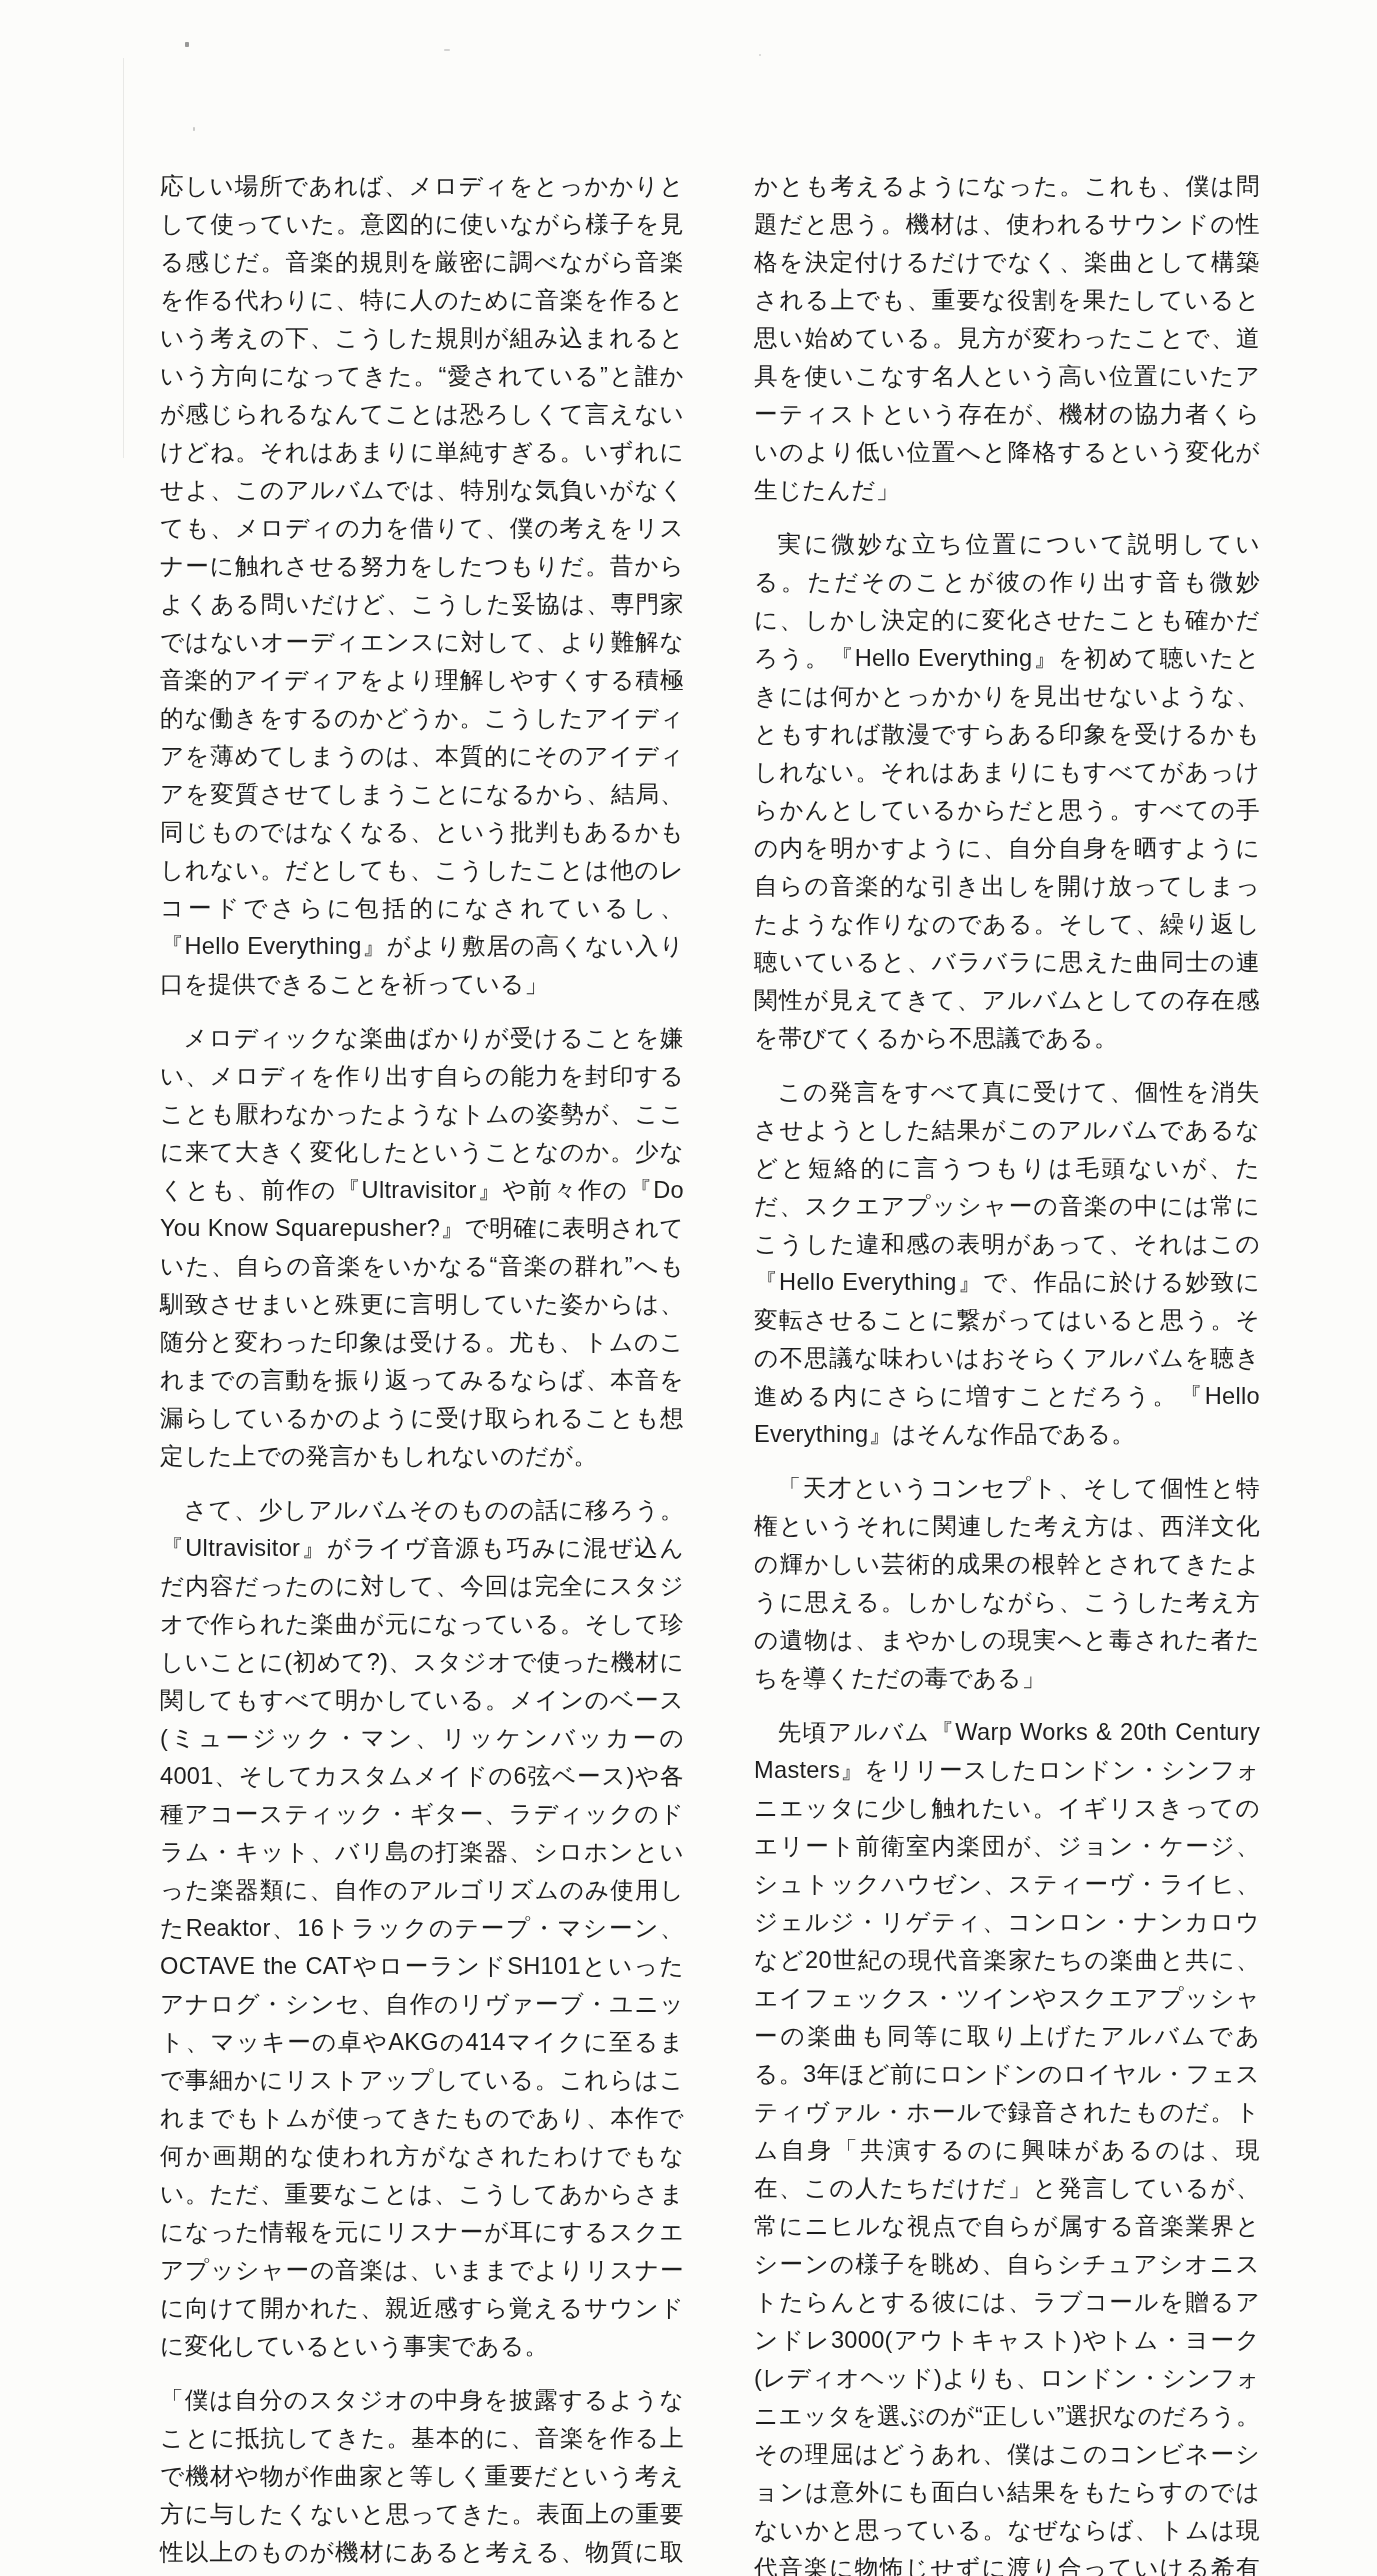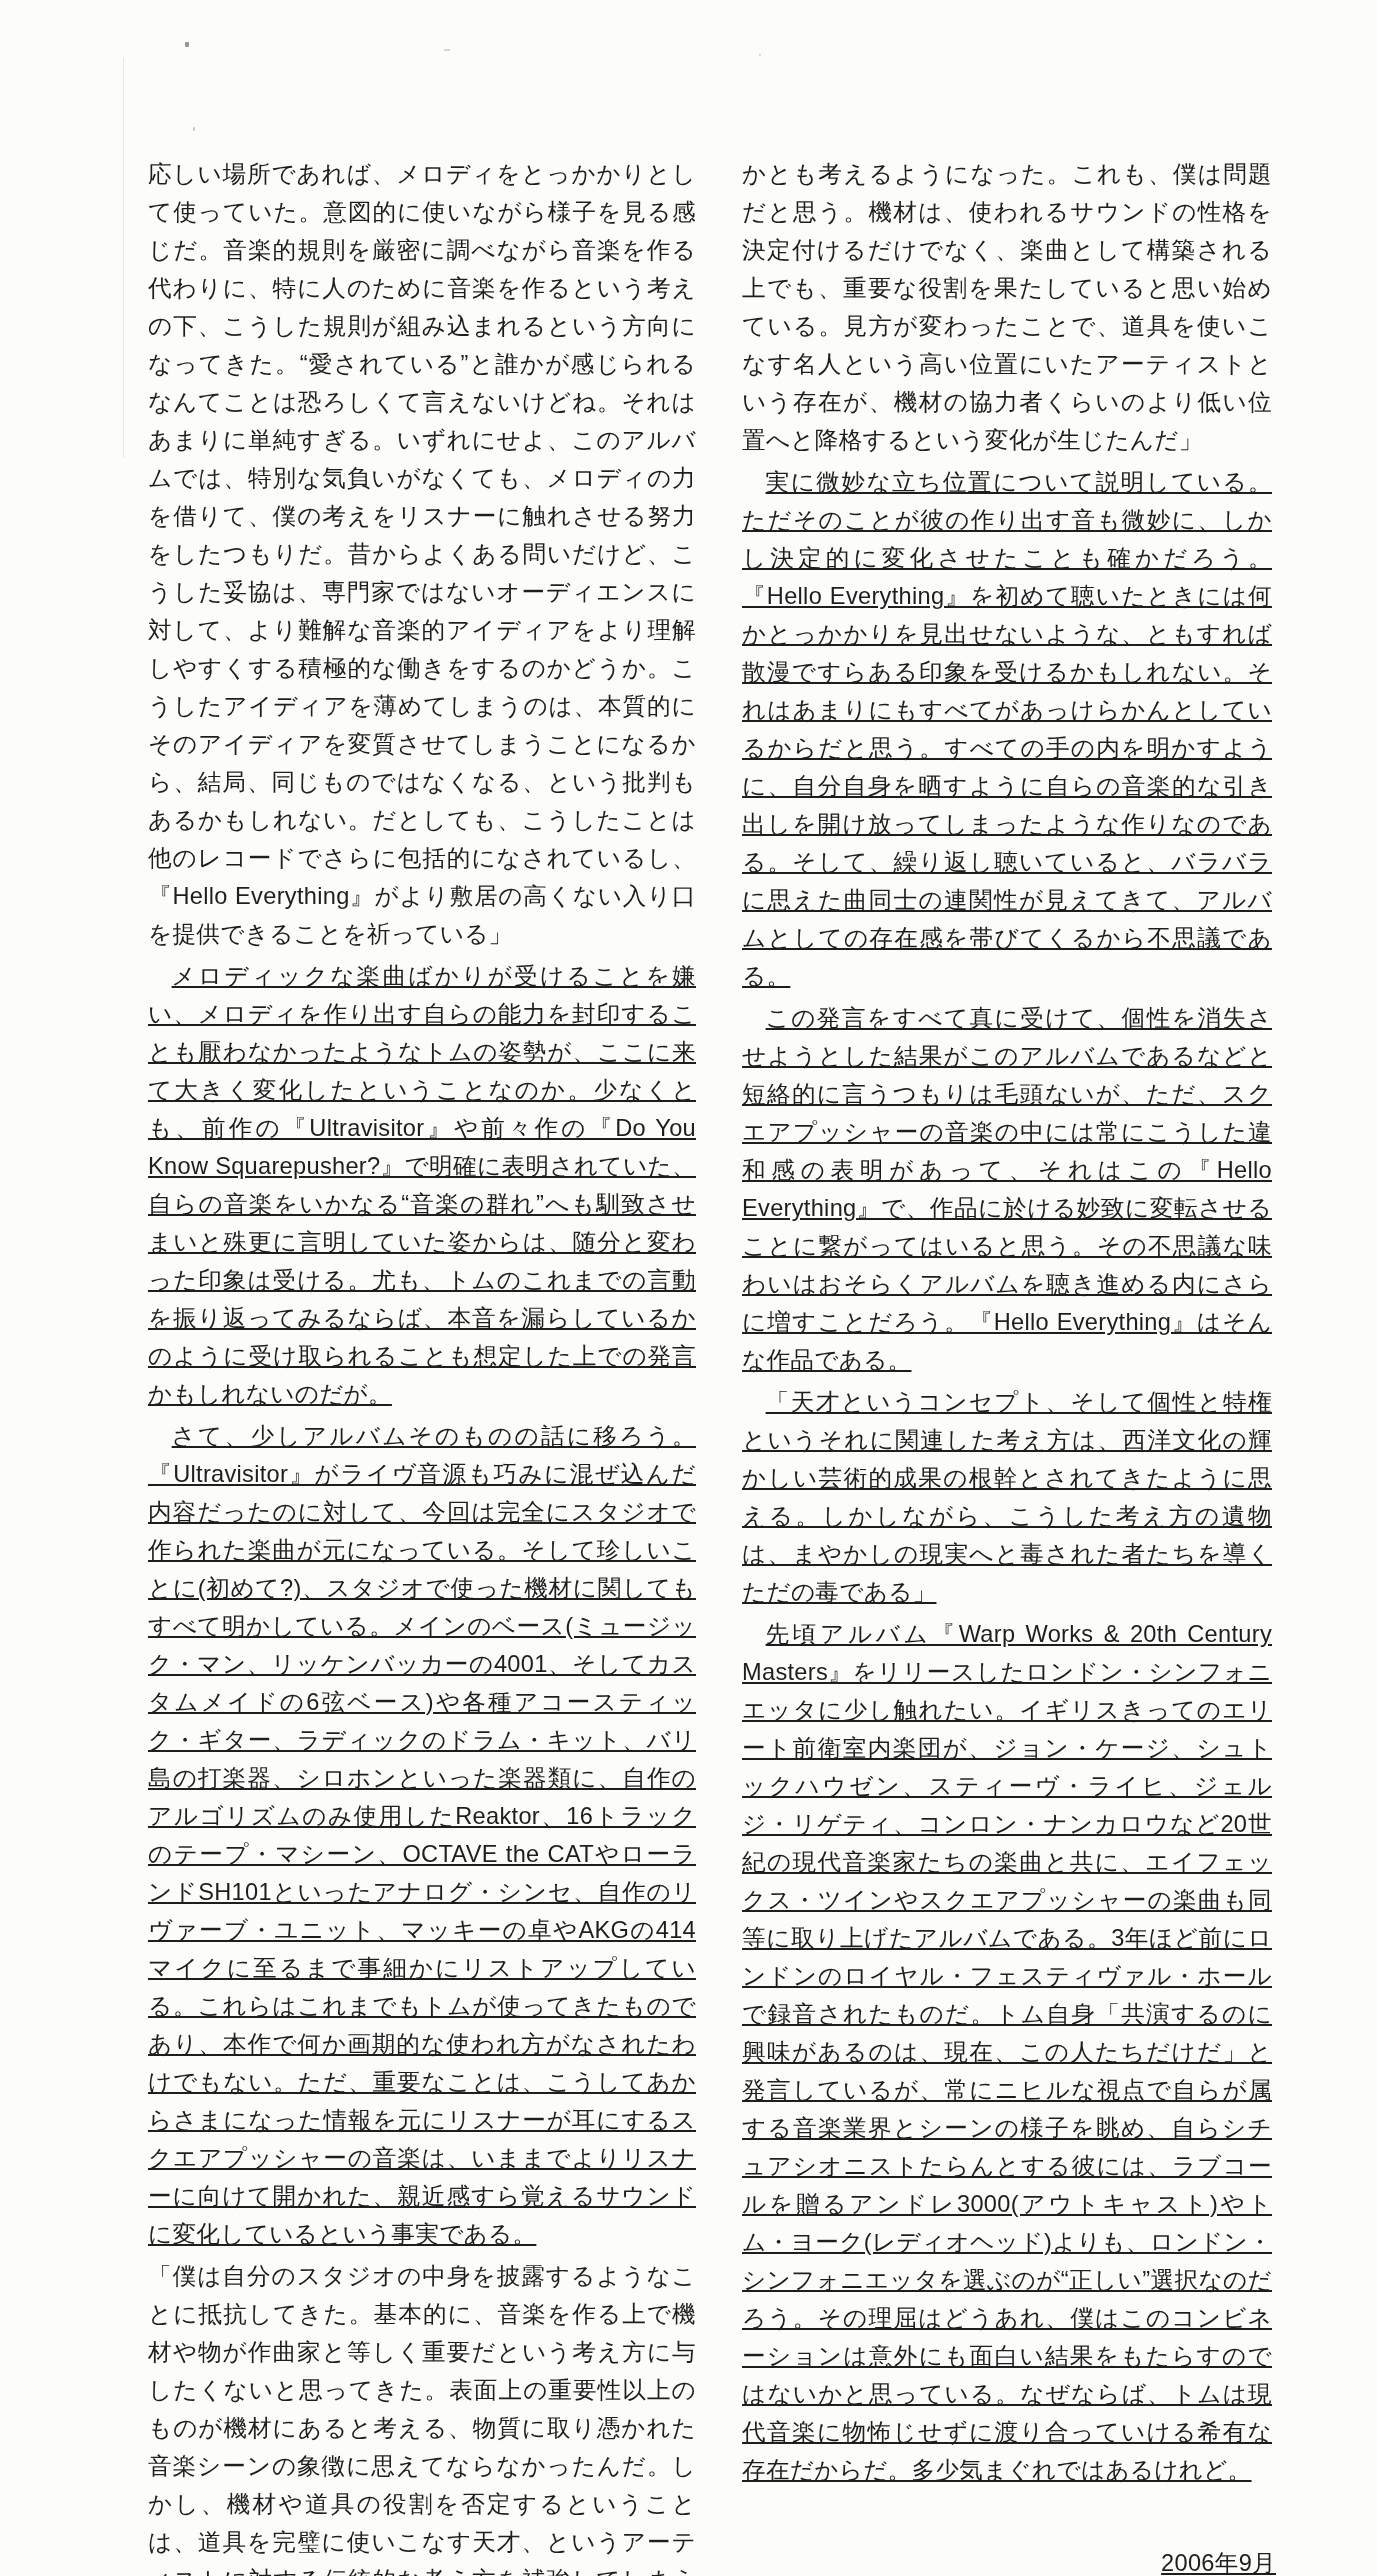--- a/index.html
+++ b/index.html
@@ -21,34 +21,33 @@
   }
   .col {
     position: absolute;
     top: 151px;
     font-size: 23.6px;
     line-height: 38px;
     text-align: justify;
     letter-spacing: 0.3px;
   }
   .col p {
-    margin: 4px;
+    margin: 16px;
     padding: 0;
   }
   .col-left {
     left: 144px;
     width: 556px;
   }
   .col-right {
     left: 738px;
     width: 538px;
   }
   .indent {
     text-indent: 1em;
-    text-decoration: underline;
   }
   .ps-heading {
     margin-top: 38px !important;
   }
   .signature {
     margin-top: 56px;
     text-align: right;
   }
   .signature p {
     margin: 0;

